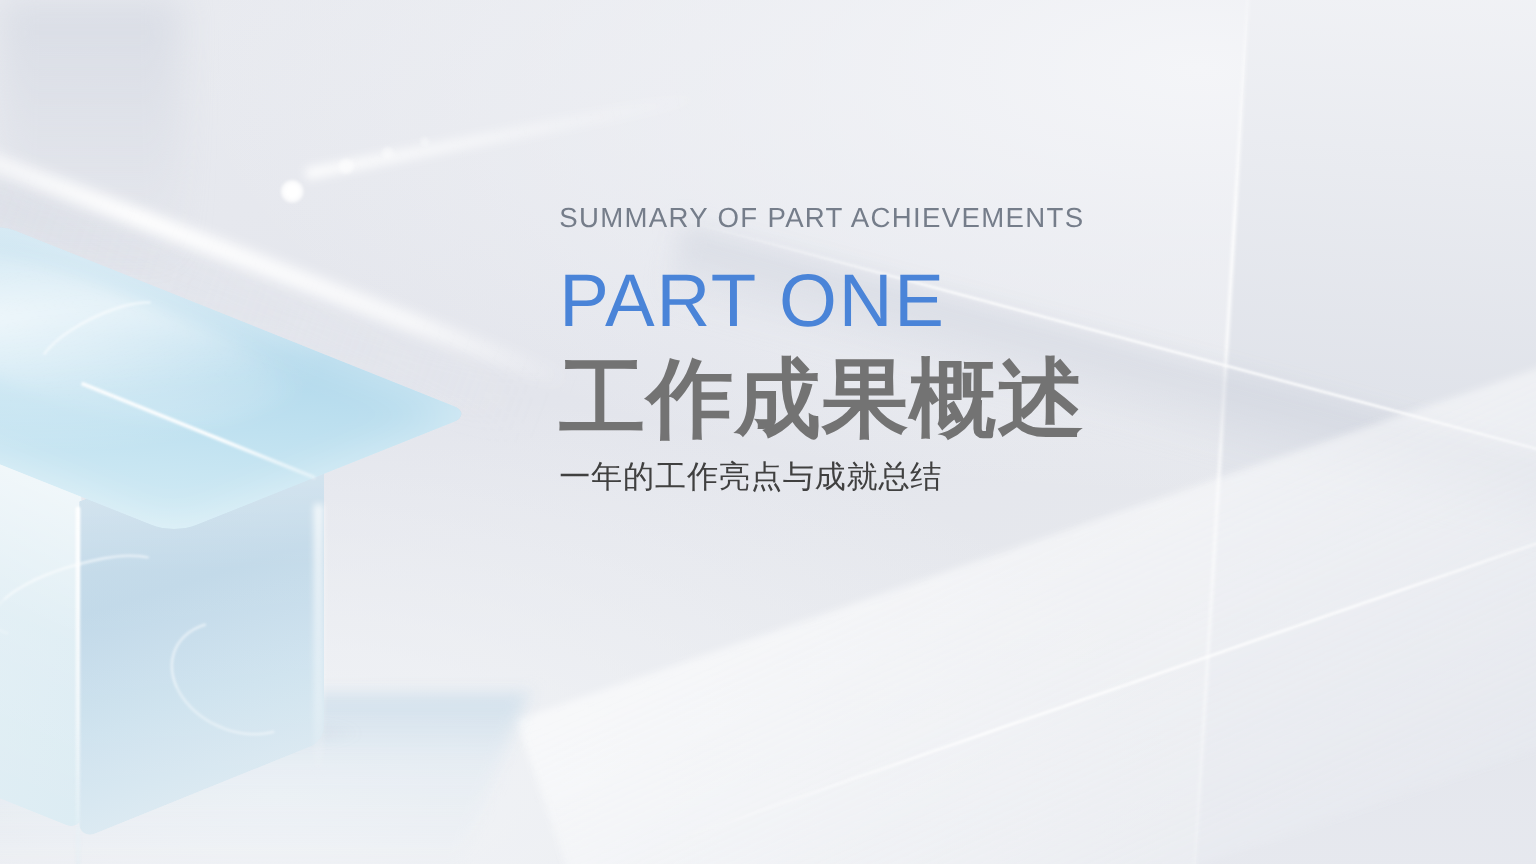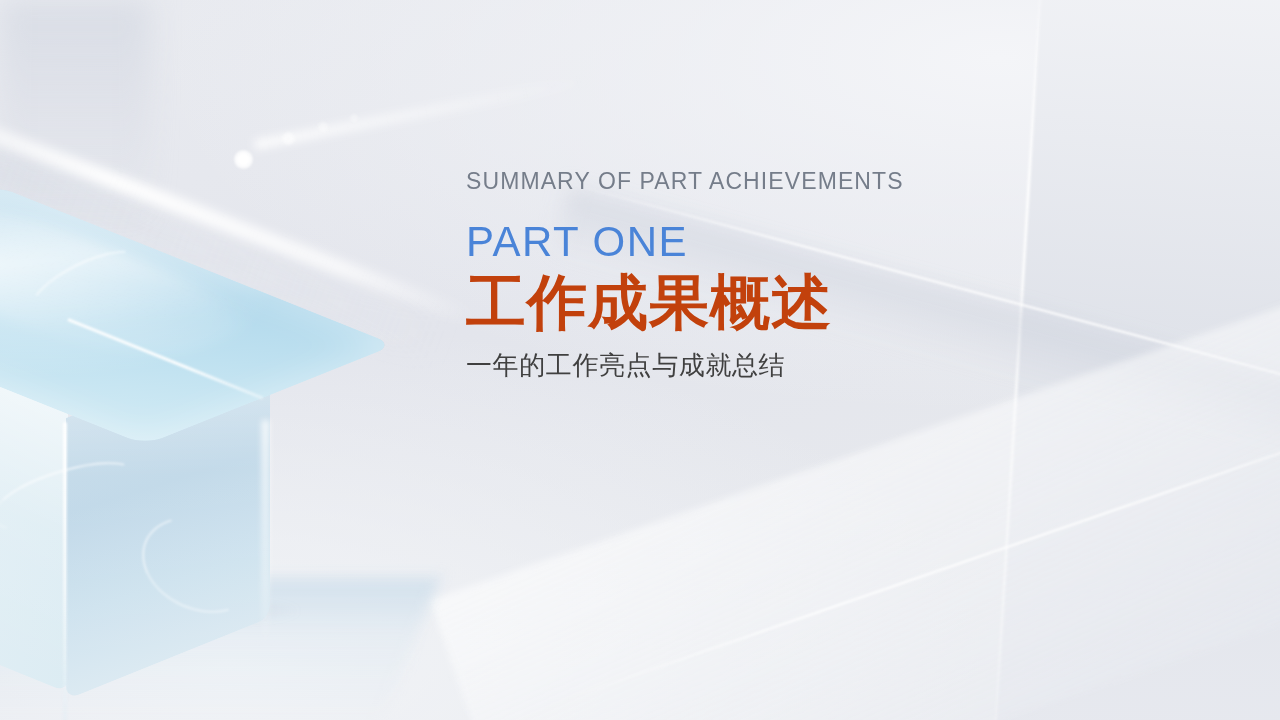--- a/index.html
+++ b/index.html
@@ -298,37 +298,37 @@
     font-size:23px;
     letter-spacing:1.1px;
     color:#757d8a;
     line-height:1.18;
     white-space:nowrap;
     font-weight:400;
   }
 
   .part-label {
     margin-top:26px;
-    font-size:42px;
+    font-size:62px;
     letter-spacing:1.5px;
     color:#4a84d8;
     line-height:1.0;
     font-weight:400;
     white-space:nowrap;
   }
 
   .main-title {
     margin-top:14px;
-    font-size:60px;
+    font-size:72px;
     font-weight:700;
-    color:#c2410c;
+    color:#737373;
     line-height:1.02;
     letter-spacing:1px;
     white-space:nowrap;
-    font-family:Liberation Mono, monospace;
+    font-family:Liberation Serif, serif;
   }
 
   .sub-title {
     margin-top:12px;
     font-size:26px;
     color:#404040;
     line-height:1.2;
     letter-spacing:.6px;
     white-space:nowrap;
     font-family:"DejaVu Sans", "Liberation Sans", sans-serif;

